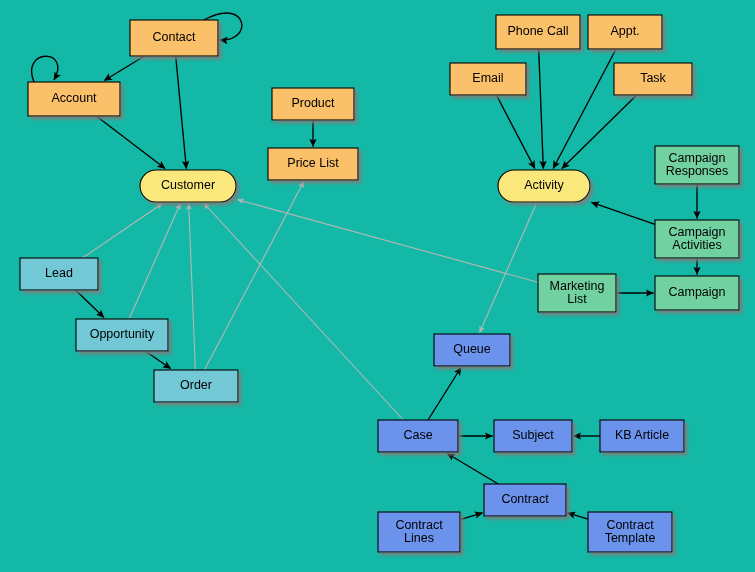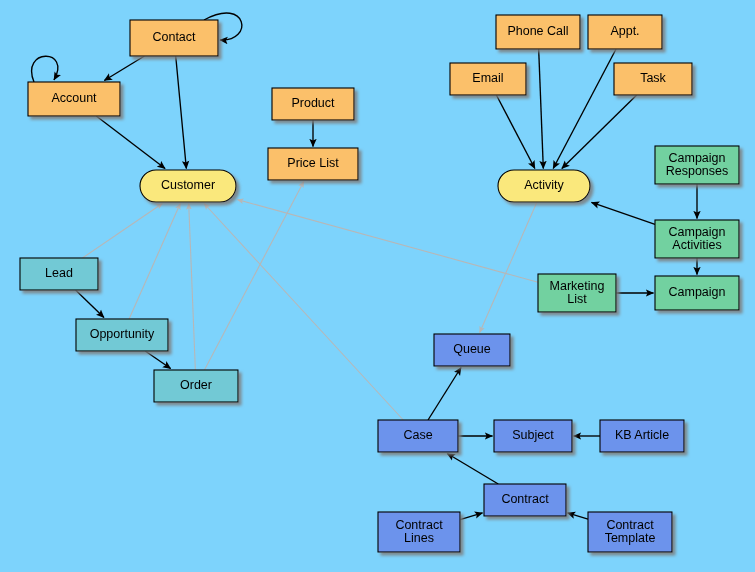--- a/index.html
+++ b/index.html
@@ -4,21 +4,21 @@
 <style>
   html, body {
     margin: 0;
     padding: 0;
     background: #ffffff;
   }
   #canvas-wrap {
     position: relative;
     width: 755px;
     height: 572px;
-    background: #7dd3fc;
+    background: #14b8a6;
     overflow: hidden;
     font-family: "Liberation Sans", sans-serif;
   }
   svg#diagram {
     display: block;
     width: 755px;
     height: 572px;
   }
   .node-label {
     font-family: "Liberation Sans", sans-serif;

